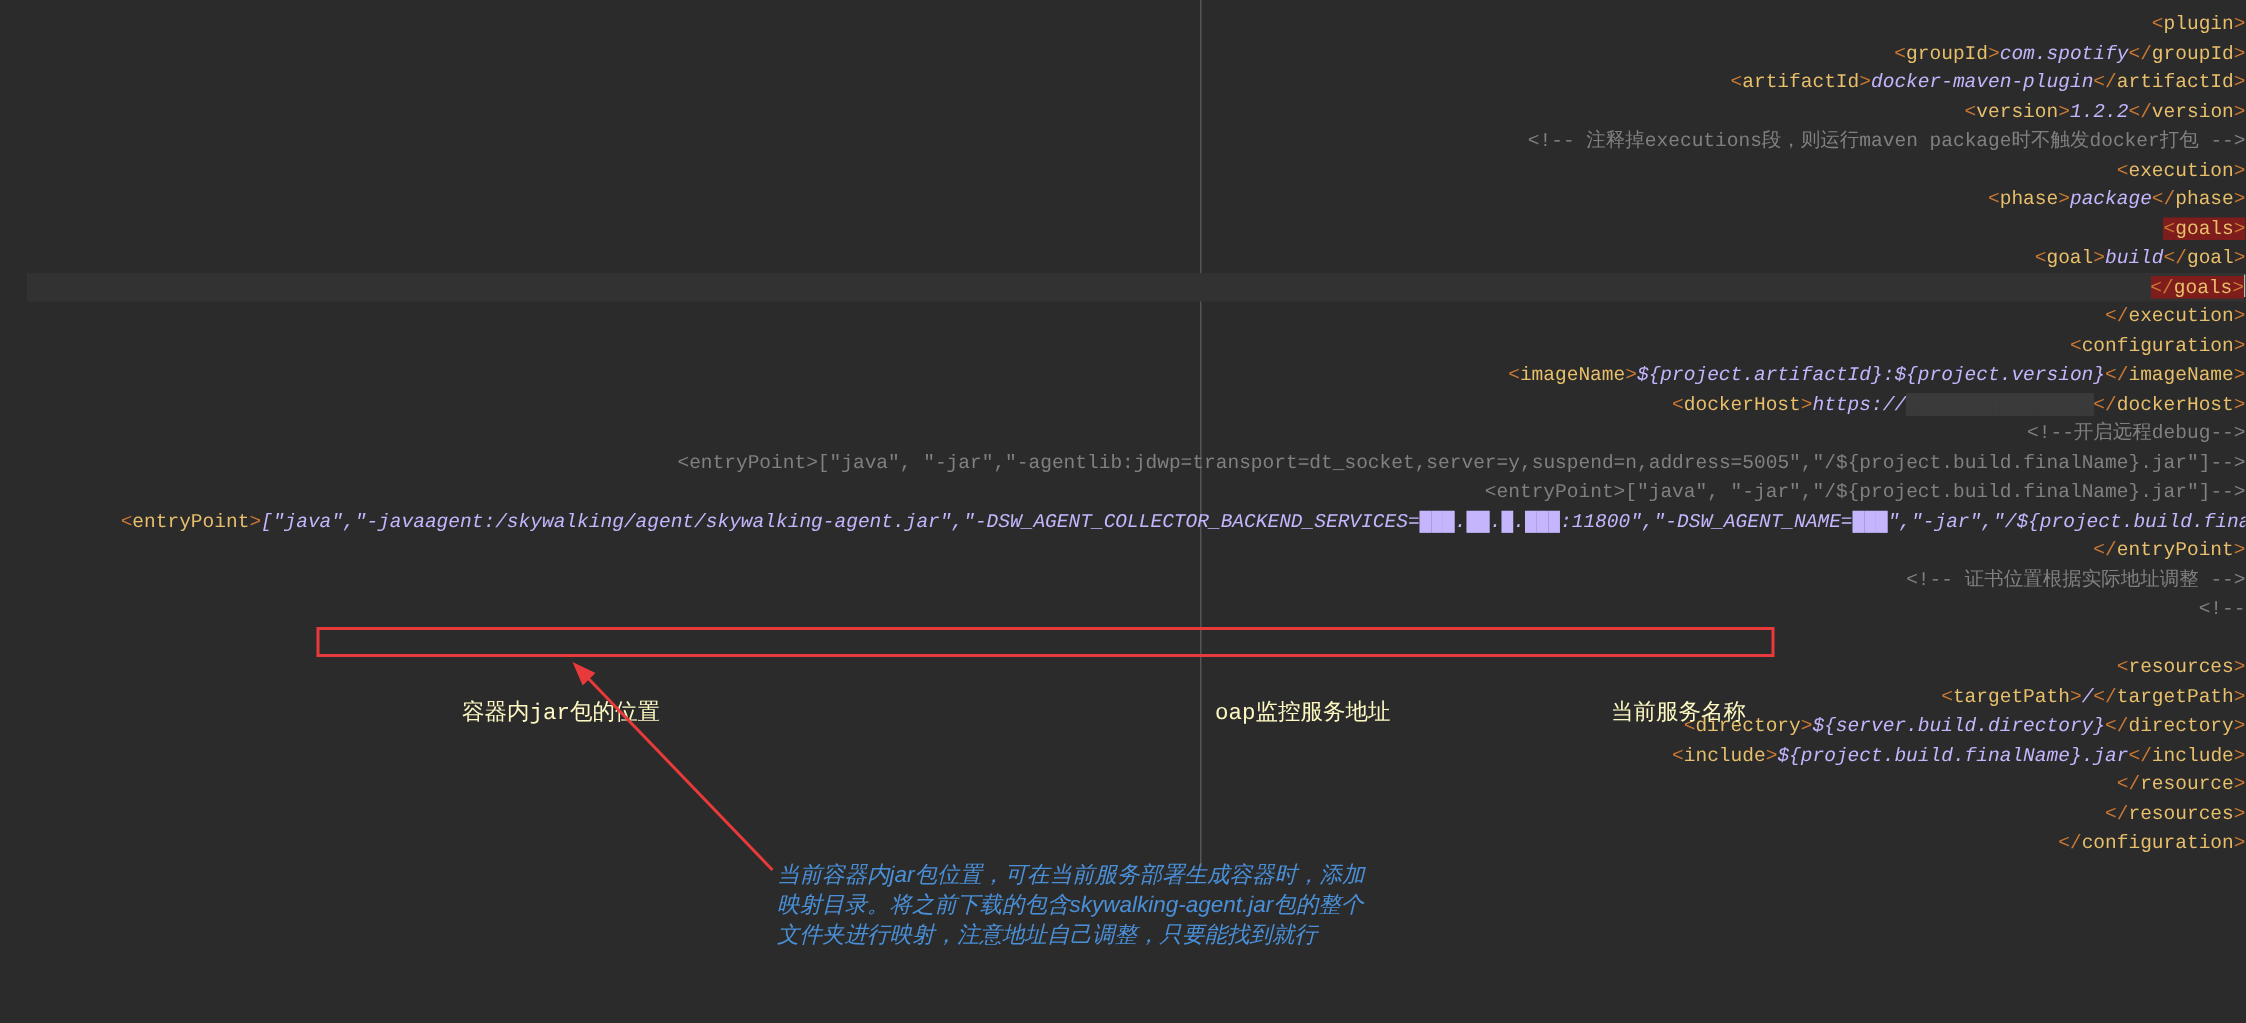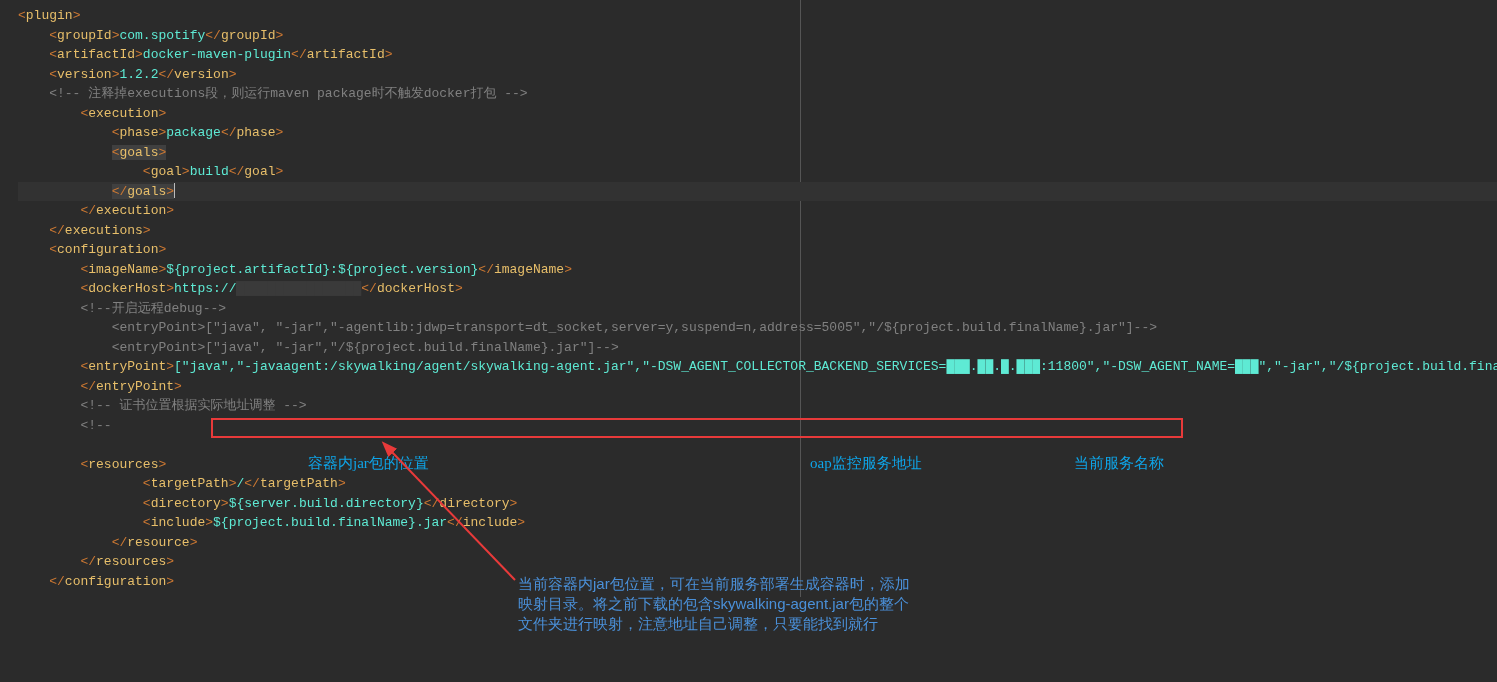--- a/index.html
+++ b/index.html
@@ -12,38 +12,39 @@
   overflow-x: auto;
   white-space: nowrap;
   width: 1497px;
   height: 682px;
   position: relative;
 }
 .editor {
   padding: 6px 0 6px 18px;
   position: relative;
 }
-.line { white-space: pre; position: relative; }
+.line { white-space: pre; position: relative; text-align: right; }
 .punct { color: #cc7832; }
 .tag { color: #e8bf6a; }
-.text { color: #5eead4; }
+.text { color: #c4b5fd; font-style: italic; }
 .comment { color: #808080; }
-.sel { background: #404040; }
+.sel { background: #7f1d1d; }
 .cursor-line { background: #323232; }
 .red-box {
   position: absolute;
   border: 2px solid #e83a3a;
   pointer-events: none;
 }
 .red-label {
   position: absolute;
-  color: #0ea5e9;
+  color: #fef9c3;
   font-size: 15px;
-  font-family: Liberation Serif, serif;
+  font-family: Liberation Mono, monospace;
   pointer-events: none;
+  margin-top: 12px;
 }
 .blue-label {
   position: absolute;
   color: #4a90d9;
   font-size: 15px;
   font-family: -apple-system, 'Microsoft YaHei', sans-serif;
   line-height: 20px;
   pointer-events: none;
 }
 .arrow {
@@ -89,21 +90,20 @@
 <div class="line">            <span class="punct">&lt;</span><span class="tag">phase</span><span class="punct">&gt;</span><span class="text">package</span><span class="punct">&lt;/</span><span class="tag">phase</span><span class="punct">&gt;</span></div>
 
 <div class="line">            <span class="sel"><span class="punct">&lt;</span><span class="tag">goals</span><span class="punct">&gt;</span></span></div>
 
 <div class="line">                <span class="punct">&lt;</span><span class="tag">goal</span><span class="punct">&gt;</span><span class="text">build</span><span class="punct">&lt;/</span><span class="tag">goal</span><span class="punct">&gt;</span></div>
 
 <div class="line cursor-line">            <span class="sel"><span class="punct">&lt;/</span><span class="tag">goals</span><span class="punct">&gt;</span></span><span class="cursor"></span></div>
 
 <div class="line">        <span class="punct">&lt;/</span><span class="tag">execution</span><span class="punct">&gt;</span></div>
 
-<div class="line">    <span class="punct">&lt;/</span><span class="tag">executions</span><span class="punct">&gt;</span></div>
 
 <div class="line">    <span class="punct">&lt;</span><span class="tag">configuration</span><span class="punct">&gt;</span></div>
 
 <div class="line">        <span class="punct">&lt;</span><span class="tag">imageName</span><span class="punct">&gt;</span><span class="text">${project.artifactId}:${project.version}</span><span class="punct">&lt;/</span><span class="tag">imageName</span><span class="punct">&gt;</span></div>
 
 <div class="line">        <span class="punct">&lt;</span><span class="tag">dockerHost</span><span class="punct">&gt;</span><span class="text">https://</span><span style="background:#3a3a3a;color:#3a3a3a">████████████████</span><span class="punct">&lt;/</span><span class="tag">dockerHost</span><span class="punct">&gt;</span></div>
 
 
 <div class="line">        <span class="comment">&lt;!--开启远程debug--&gt;</span></div>
 
@@ -146,17 +146,17 @@
 
 <svg class="arrow" style="left:380px; top:440px; width:180px; height:150px;">
   <defs>
     <marker id="ah" markerWidth="10" markerHeight="10" refX="2" refY="3" orient="auto">
       <path d="M0,0 L0,6 L8,3 z" fill="#e83a3a"></path>
     </marker>
   </defs>
   <line x1="135" y1="140" x2="10" y2="10" stroke="#e83a3a" stroke-width="2" marker-end="url(#ah)"></line>
 </svg>
 
-<div class="blue-label" style="left:518px; top:574px; white-space:normal;">
+<div class="blue-label" style="left:518px; top:574px; white-space:normal;font-style:italic;">
   <div>当前容器内jar包位置，可在当前服务部署生成容器时，添加</div>
   <div>映射目录。将之前下载的包含skywalking-agent.jar包的整个</div>
   <div>文件夹进行映射，注意地址自己调整，只要能找到就行</div>
 </div>
 
 </body></html>

